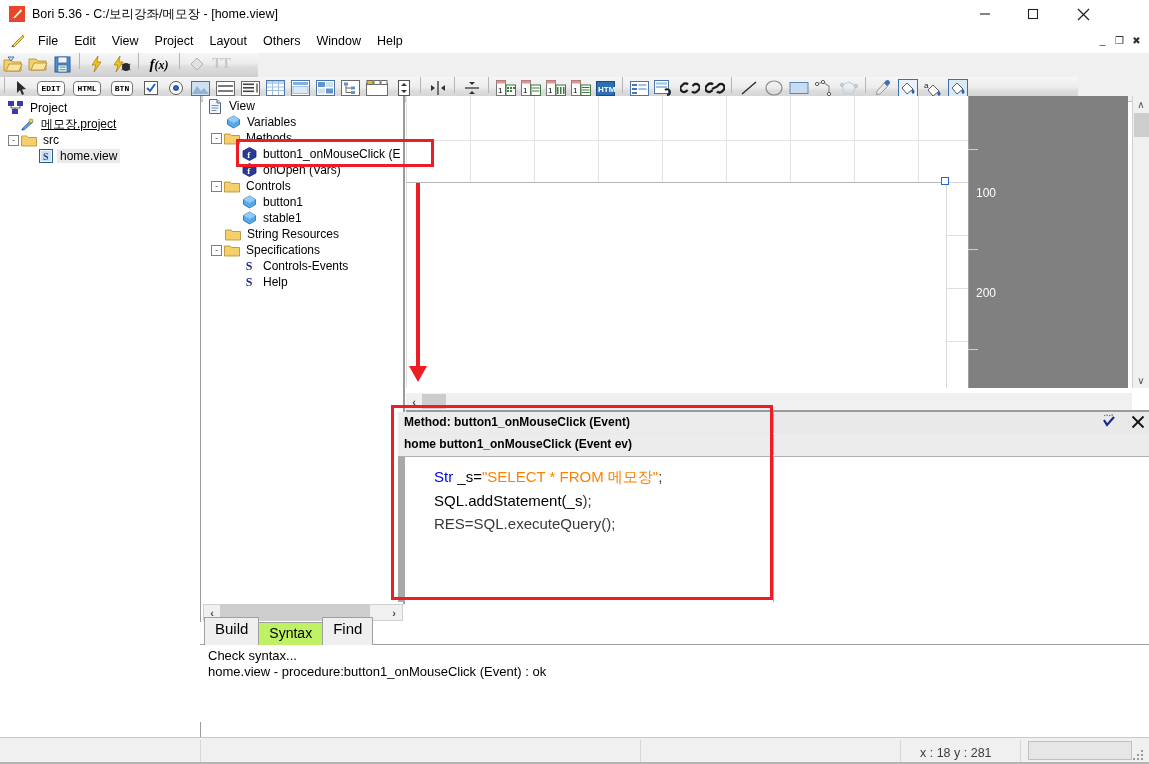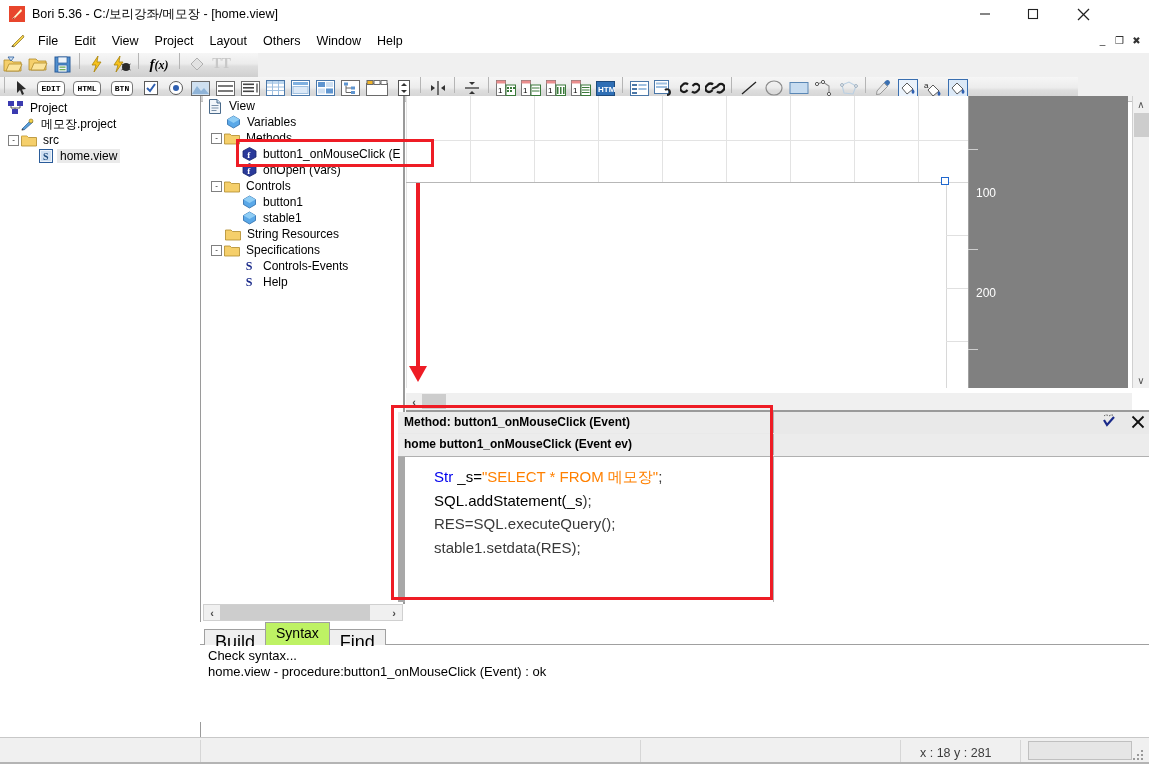--- a/index.html
+++ b/index.html
@@ -79,21 +79,21 @@
   .method-sig-text{position:absolute;left:6px;top:3px;font-size:12px;font-weight:bold;}
   .code-area{position:absolute;left:0;top:45px;width:375px;height:145px;background:#ffffff;border-right:1px solid #b0b0b0;}
   .code-gutter{position:absolute;left:0;top:0;width:7px;height:145px;background:#a8a8a8;}
   .code-lines{position:absolute;left:36px;top:8px;font-size:15px;line-height:23.5px;white-space:nowrap;}
   .kw{color:#0000ee;} .str{color:#ff8000;} .pl{color:#000000;} .pn{color:#3a3a3a;}
   .method-right{position:absolute;left:376px;top:45px;width:375px;height:145px;background:#ffffff;}
 
   
   .out{position:absolute;left:200px;top:622px;width:949px;height:100px;background:#ffffff;}
   .tabs{position:absolute;left:4px;top:0;height:23px;display:flex;align-items:flex-end;}
-  .tab{height:16px;padding:2px 10px 0 10px;border:1px solid #a0a0a0;border-bottom:none;background:#efefef;font-size:18px;margin-right:-1px;box-sizing:border-box;}
+  .tab{height:28px;padding:2px 10px 0 10px;border:1px solid #a0a0a0;border-bottom:none;background:#efefef;font-size:15px;margin-right:-1px;box-sizing:border-box;}
   .tab.active{background:#bef264;height:23px;font-size:14px;padding-top:2px;position:relative;z-index:3;}
   .tabline{position:absolute;left:0;top:22px;width:949px;height:1px;background:#a0a0a0;}
   .out-body{position:absolute;left:4px;top:24px;width:941px;height:72px;background:#ffffff;font-size:13px;line-height:16px;padding-top:2px;}
   .out-line{padding-left:4px;white-space:nowrap;}
 
   
   .status{position:absolute;left:0;top:737px;width:1149px;height:27px;background:#f0f0f0;border-top:1px solid #c8c8c8;}
   .status-sep{position:absolute;top:2px;width:1px;height:24px;background:#d6d6d6;}
   .status-xy{position:absolute;left:920px;top:746px;font-size:12.5px;color:#3c3c3c;}
   .status-box{position:absolute;left:1028px;top:741px;width:104px;height:19px;background:#e6e6e6;border:1px solid #c0c0c0;box-sizing:border-box;}
@@ -501,21 +501,21 @@
           <svg width="16" height="14" viewBox="0 0 16 14">
               <rect x="0" y="0" width="6" height="5" fill="#3a3ab0"></rect>
               <rect x="9" y="0" width="6" height="5" fill="#3a3ab0"></rect>
               <rect x="4" y="8" width="6" height="5" fill="#3a3ab0"></rect>
               <path d="M3 5 L3 7 L12 7 L12 5 M7 7 L7 8" stroke="#555" fill="none"></path>
             </svg>
         </span>
         <span class="tree-label">Project</span>
       </div>
 
-      <div class="tree-row" style="padding-left:19px;">
+      <div class="tree-row" style="padding-left:19px;text-decoration:underline;">
         <span class="t-ico">
           <svg width="16" height="15" viewBox="0 0 16 15">
               <path d="M3 12 L12 3 L14 5 L5 13 Z" fill="#5aa0d8" stroke="#2a5c9a" stroke-width="0.7"></path>
               <path d="M2 13 L4.5 11.5 L4 13.5 Z" fill="#333"></path>
               <circle cx="12" cy="4" r="2" fill="#f2d24b" stroke="#8a6d1b" stroke-width="0.6"></circle>
             </svg>
         </span>
         <span class="tree-label">메모장.project</span>
       </div>
 
@@ -748,23 +748,20 @@
       <div class="code-gutter"></div>
       <div class="code-lines">
         <div>
           <span class="kw">Str </span><span class="pl">_s=</span><span class="str">"SELECT * FROM 메모장"</span><span class="pn">;</span>
         </div>
         <div>
           <span class="pl">SQL.addStatement(_s</span><span class="pn">);</span>
         </div>
         <div>
           <span class="pn">RES=SQL.executeQuery();</span>
-        </div>
-        <div>
-          <span class="pn">stable1.setdata(RES);</span>
         </div>
       </div>
     </div>
     <div class="method-right"></div>
   </div>
 
   <div class="out">
     <div class="tabline"></div>
     <div class="tabs">
       <span class="tab">Build</span>

